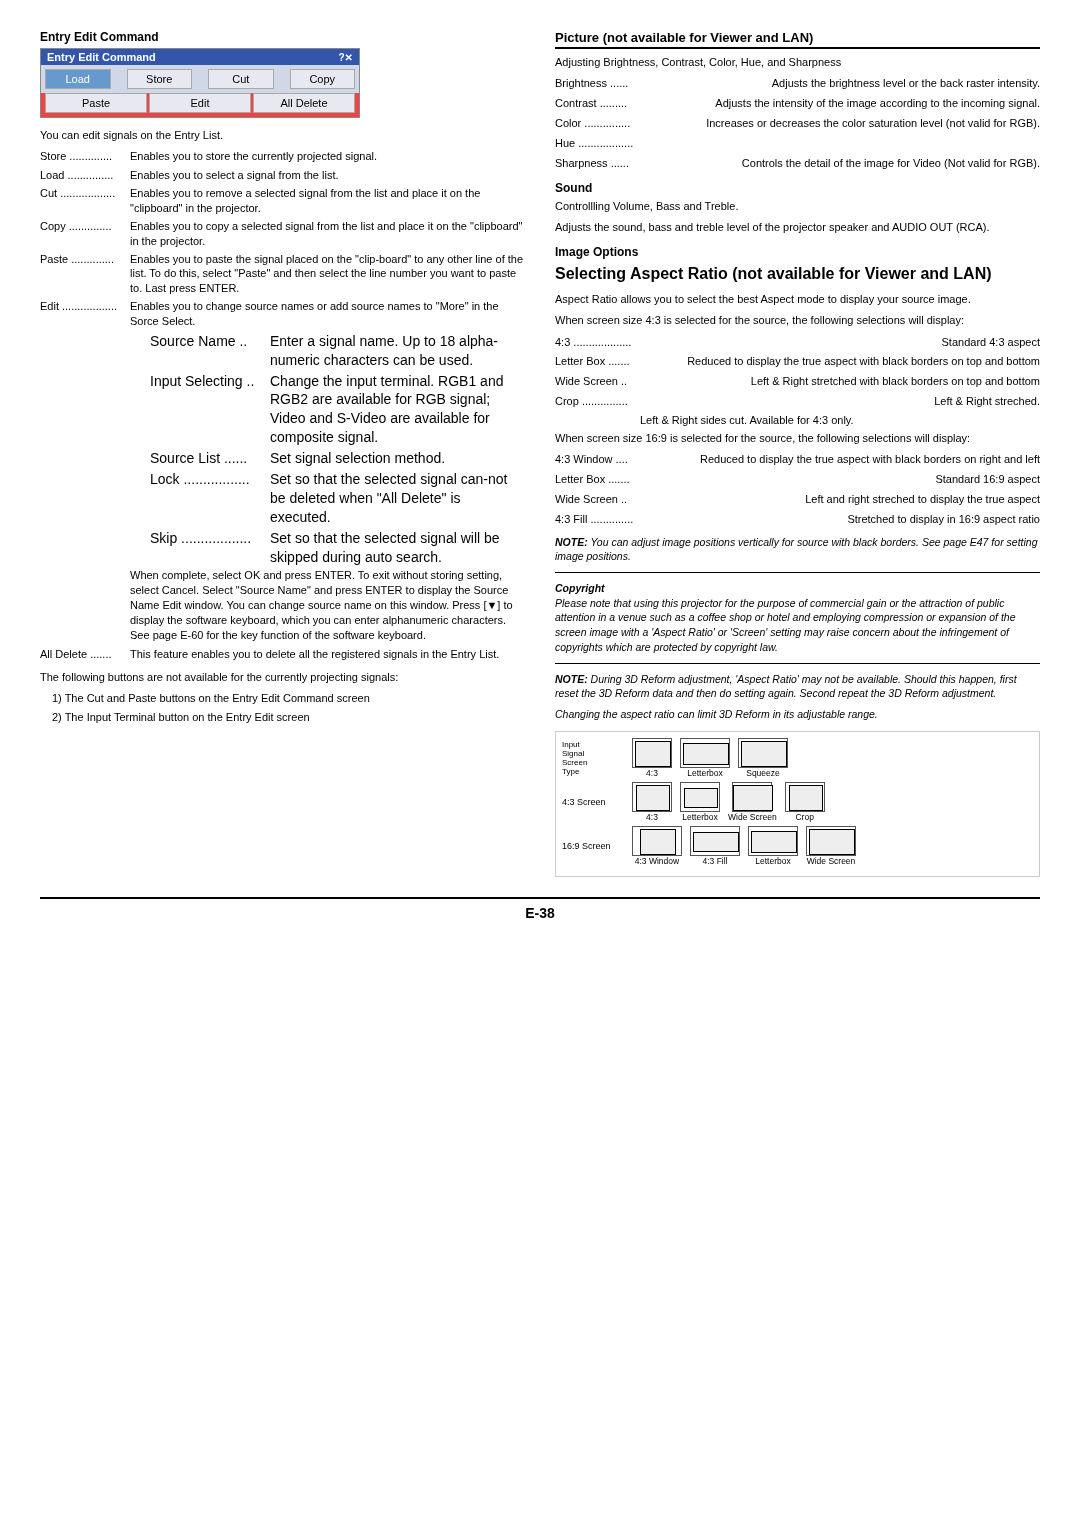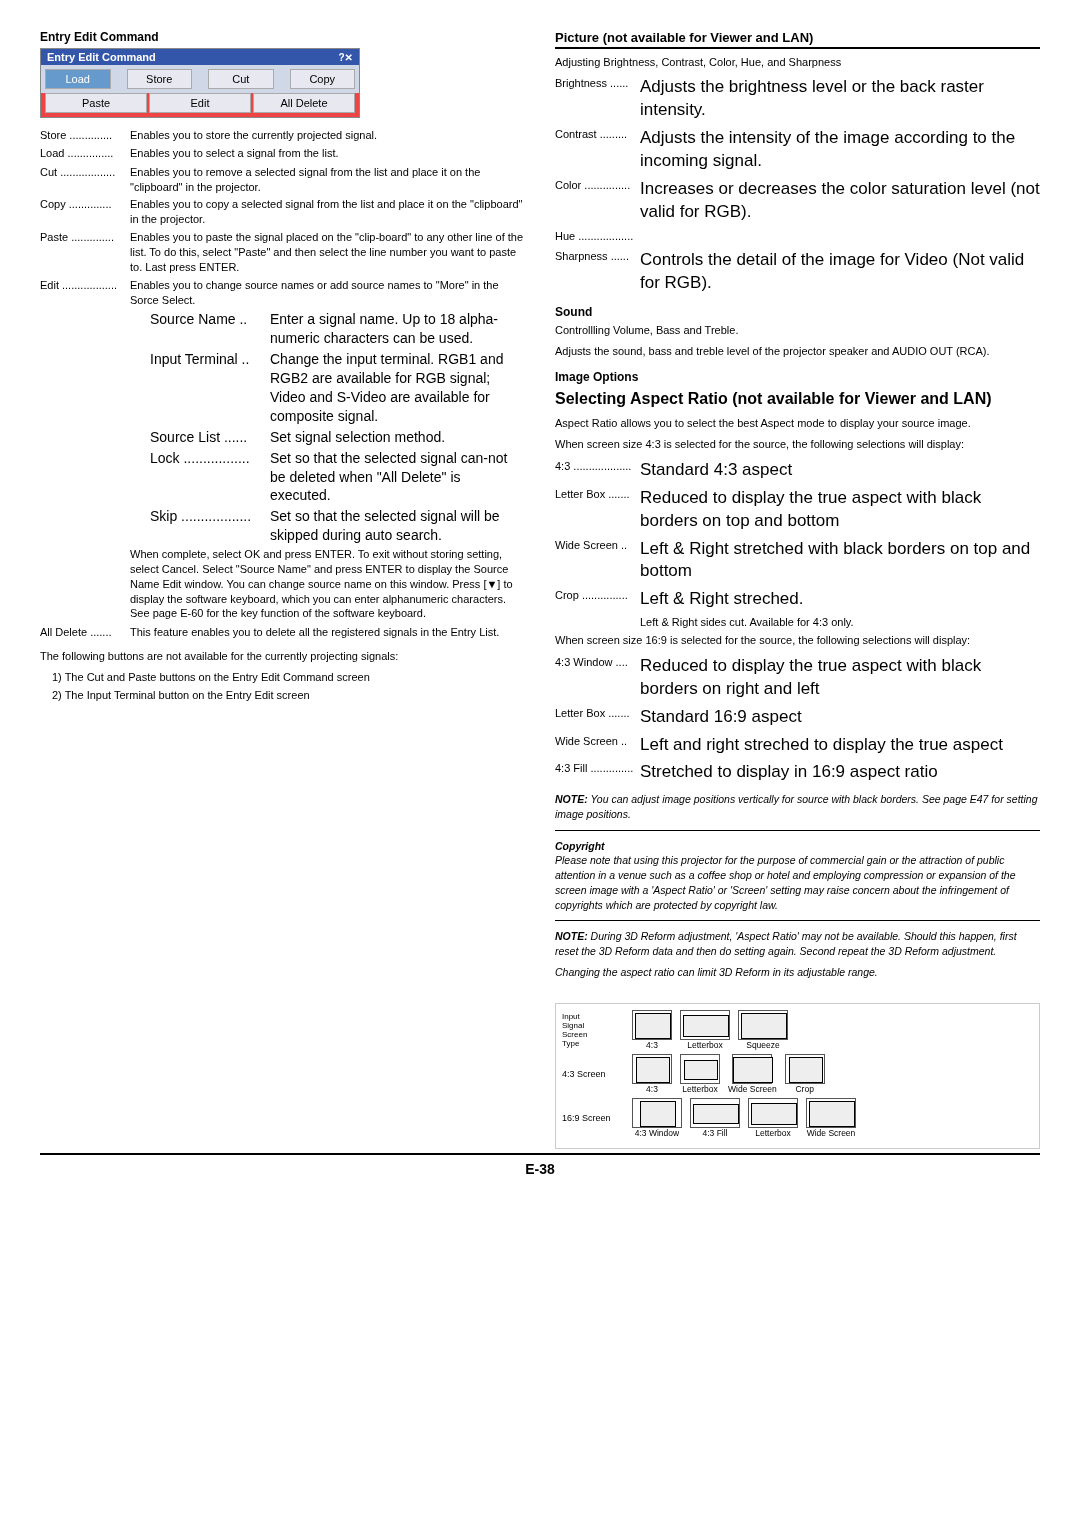--- a/index.html
+++ b/index.html
@@ -140,21 +140,22 @@
       margin-bottom: 5px;
       line-height: 1.35;
       font-size: 11px;
     }
     .right-desc .rt {
       min-width: 85px;
       font-size: 11px;
     }
     .right-desc .rd {
       flex: 1;
-      font-size: 17px;
+      font-size: 11px;
+      text-align: right;
     }
     .note-italic {
       font-style: italic;
       font-size: 10.5px;
       line-height: 1.4;
       margin-bottom: 6px;
     }
     .note-bold-label {
       font-weight: bold;
       font-style: italic;
@@ -174,28 +175,28 @@
     hr.divider {
       border: none;
       border-top: 1px solid #000;
       margin: 8px 0;
     }
     
     .page-footer {
       text-align: center;
       font-size: 14px;
       font-weight: bold;
-      margin-top: 4px;
+      margin-top: 20px;
       border-top: 2px solid #000;
       padding-top: 6px;
     }
     .diag-container {
       border: 1px solid #ccc;
       padding: 6px;
-      margin-top: 24px;
+      margin-top: 9px;
       font-size: 9px;
     }
     .diag-row {
       display: flex;
       align-items: center;
       margin-bottom: 4px;
     }
     .diag-label {
       min-width: 70px;
       font-size: 9px;
@@ -242,20 +243,21 @@
         <div class="cmd-btn">Cut</div>
         <div class="cmd-btn">Copy</div>
       </div>
       <div class="entry-edit-buttons-row2">
         <div class="cmd-btn">Paste</div>
         <div class="cmd-btn">Edit</div>
         <div class="cmd-btn">All Delete</div>
       </div>
     </div>
 
+    <p class="para">You can edit signals on the Entry List.</p>
 
     <div class="desc-list">
 
       <div class="item">
         <span class="term">Store ..............</span>
         <span class="def">Enables you to store the currently projected signal.</span>
       </div>
 
       <div class="item">
         <span class="term">Load ...............</span>
@@ -282,21 +284,21 @@
         <span class="def">Enables you to change source names or add source names to "More" in the Sorce Select.</span>
       </div>
     </div>
 
     <div>
       <div class="sub-item">
         <span class="sub-term">Source Name ..</span>
         <span class="sub-def">Enter a signal name. Up to 18 alpha-numeric characters can be used.</span>
       </div>
       <div class="sub-item">
-        <span class="sub-term">Input Terminal ..</span>
+        <span class="sub-term">Input Selecting ..</span>
         <span class="sub-def">Change the input terminal. RGB1 and RGB2 are available for RGB signal; Video and S-Video are available for composite signal.</span>
       </div>
       <div class="sub-item">
         <span class="sub-term">Source List ......</span>
         <span class="sub-def">Set signal selection method.</span>
       </div>
       <div class="sub-item">
         <span class="sub-term">Lock .................</span>
         <span class="sub-def">Set so that the selected signal can-not be deleted when "All Delete" is executed.</span>
       </div>

